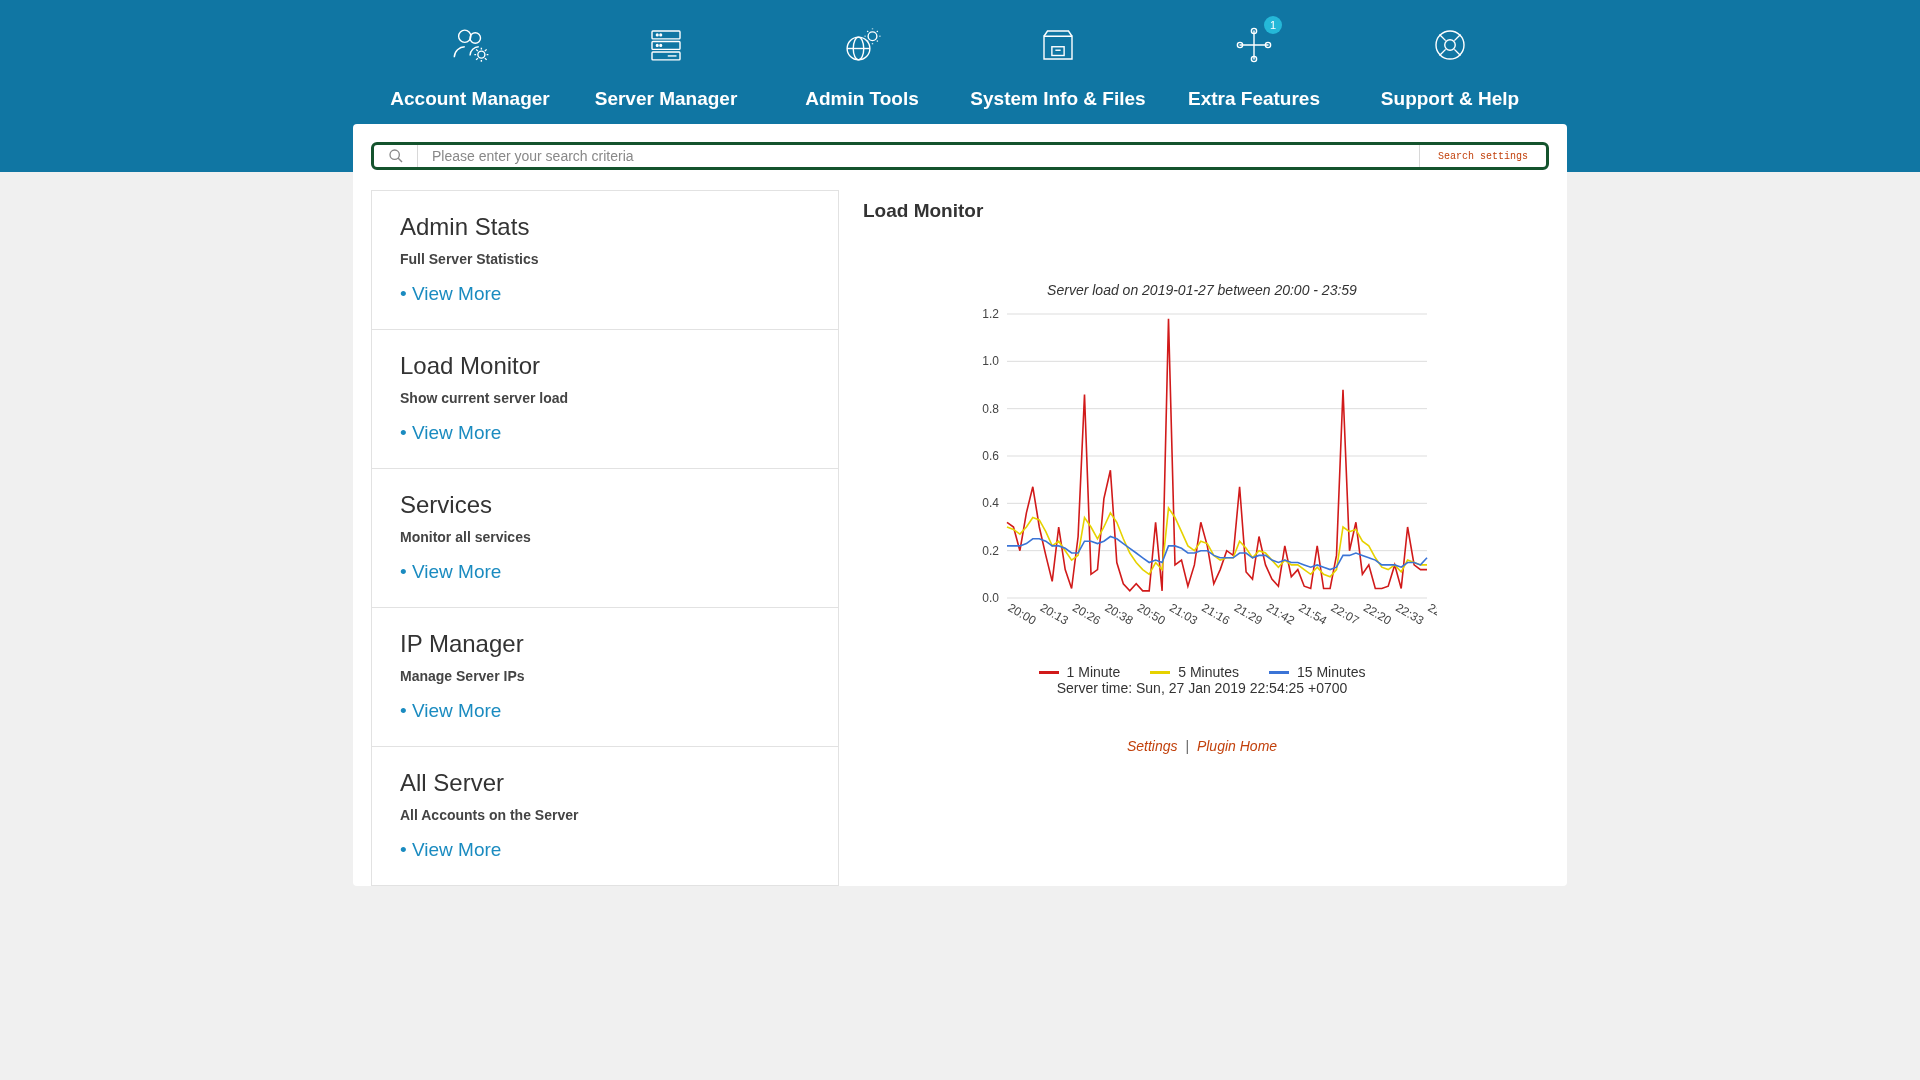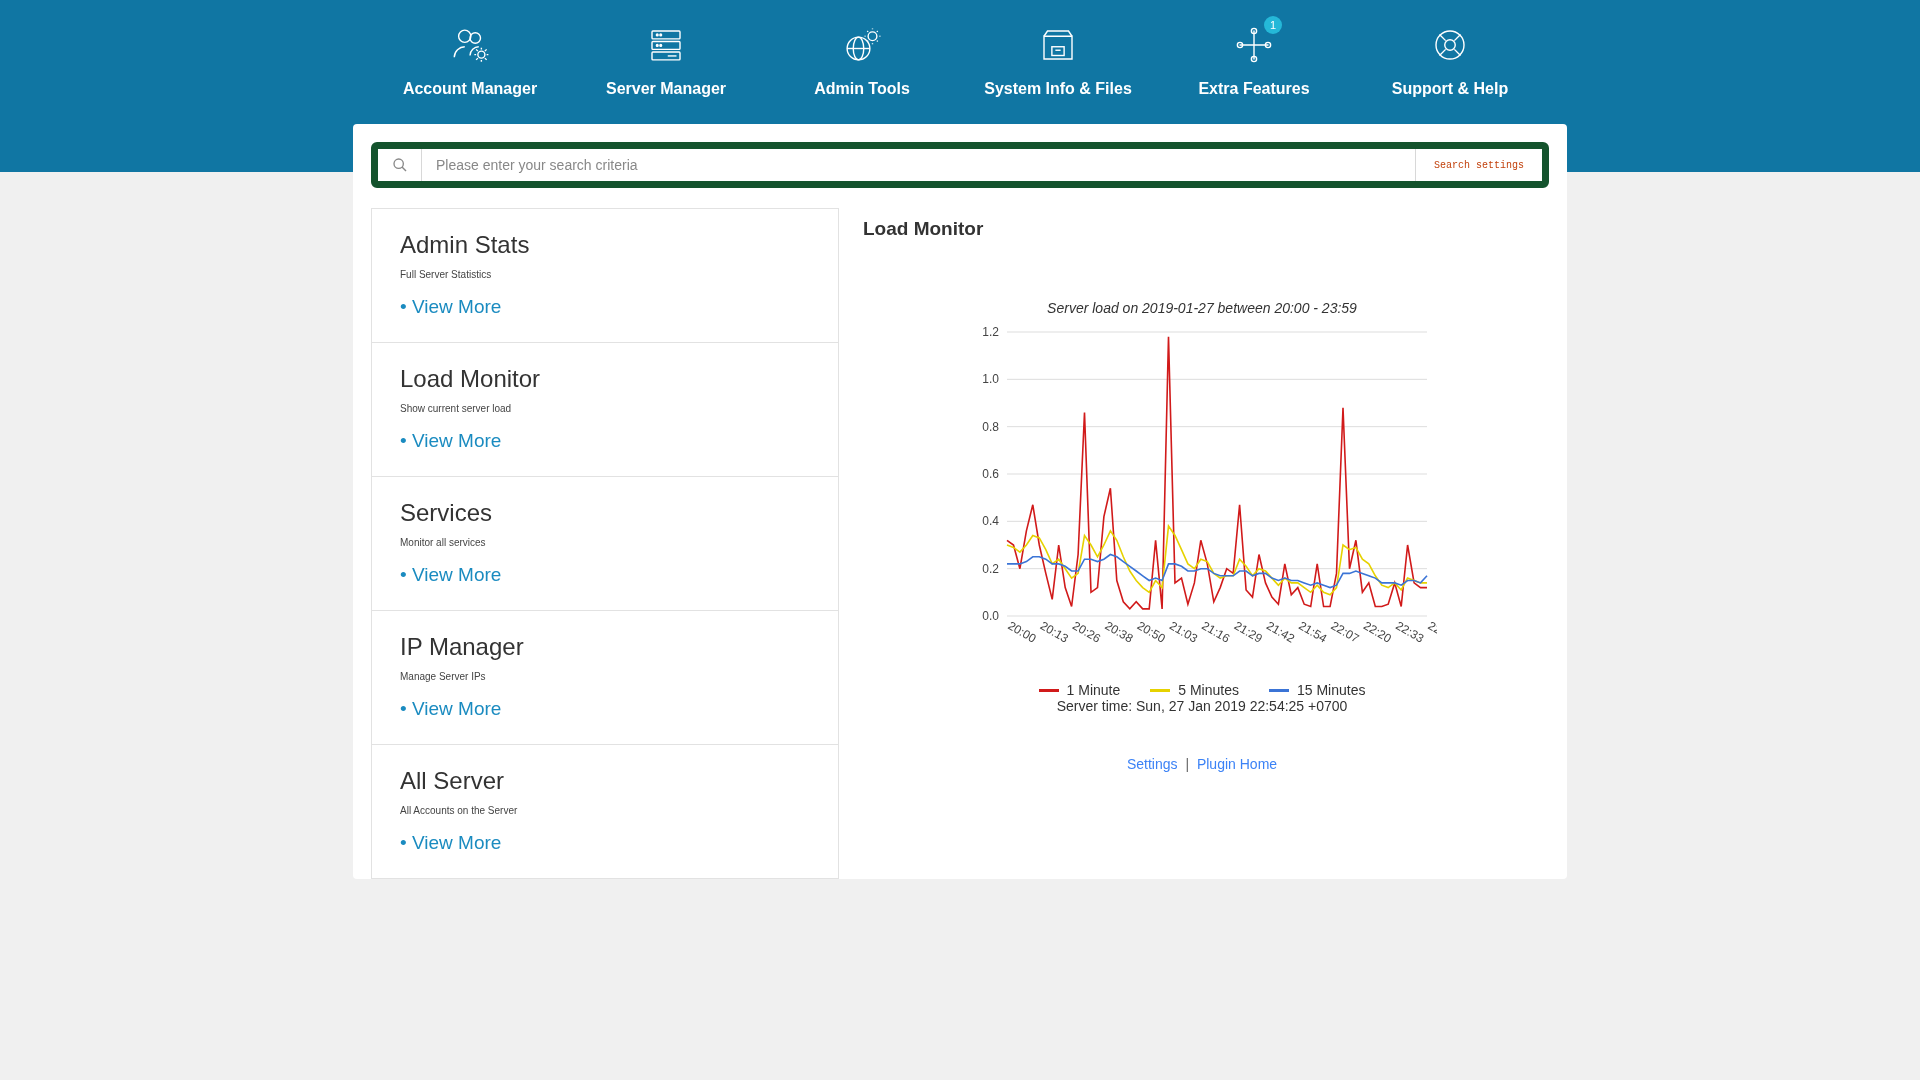--- a/index.html
+++ b/index.html
@@ -27,22 +27,22 @@
     cursor: pointer;
     position: relative;
   }
   .nav-icon {
     height: 46px;
     display: flex;
     align-items: center;
     justify-content: center;
   }
   .nav-label {
-    margin-top: 12px;
-    font-size: 16px;
+    margin-top: 20px;
+    font-size: 19px;
     font-weight: 600;
   }
   .badge {
     position: absolute;
     top: -6px;
     left: calc(50% + 10px);
     background: #25b8d8;
     color: #fff;
     font-size: 11px;
     border-radius: 50%;
@@ -56,23 +56,23 @@
     top: 124px;
     left: 50%;
     transform: translateX(-50%);
     width: 1214px;
     background: #fff;
     border-radius: 4px;
     padding: 18px 18px 0 18px;
   }
   .searchbar {
     display: flex;
-    border: 7px solid #14532d;
+    border: 3px solid #14532d;
     border-radius: 6px;
-    height: 46px;
+    height: 28px;
   }
   .search-icon-box {
     width: 44px;
     border-right: 1px solid #d8d8d8;
     display: flex;
     align-items: center;
     justify-content: center;
     color: #888;
   }
   .search-input {
@@ -102,34 +102,34 @@
   }
   .left-col { width: 468px; }
   .right-col { flex: 1; padding: 2px 6px 20px 2px; }
 
   .card {
     border: 1px solid #e2e2e2;
     padding: 22px 28px 24px 28px;
   }
   .card + .card { border-top: none; }
   .card-title { font-size: 24px; font-weight: 500; color: #333; margin-bottom: 10px; }
-  .card-desc  { font-size: 10px; color: #444; margin-bottom: 16px; }
+  .card-desc  { font-size: 14px; color: #444; margin-bottom: 16px; font-weight: bold; }
   .viewmore   { color: #1a8bc0; font-size: 19px; cursor: pointer; }
   .viewmore::before { content: "• "; color: #1a8bc0; }
 
   .monitor-title { font-size: 19px; font-weight: 600; color: #333; margin: 8px 0 60px 2px; }
   .chart-caption { text-align: center; font-size: 14px; color: #333; margin-bottom: 10px; font-style: italic; }
   .chart-wrap { position: relative; width: 470px; margin: 0 auto; }
   svg.chart { display: block; }
   .legend { display: flex; justify-content: center; gap: 30px; margin-top: 16px; font-size: 14px; color: #333; }
   .legend-item { display: flex; align-items: center; gap: 8px; }
   .legend-swatch { width: 20px; height: 3px; display: inline-block; }
   .server-time { text-align: center; font-size: 14px; color: #333; }
   .chart-links { text-align: center; margin-top: 42px; font-size: 14px; }
-  .chart-links a { color: #3b82f6; cursor: pointer; }
+  .chart-links a { color: #c2410c; cursor: pointer; font-style: italic; }
   .chart-links span.sep { color: #666; margin: 0 4px; }
 
   .scroll-triangle {
     position: fixed;
     top: 0;
     right: 2px;
     width: 0; height: 0;
     border-left: 6px solid transparent;
     border-right: 6px solid transparent;
     border-bottom: 8px solid #555;

